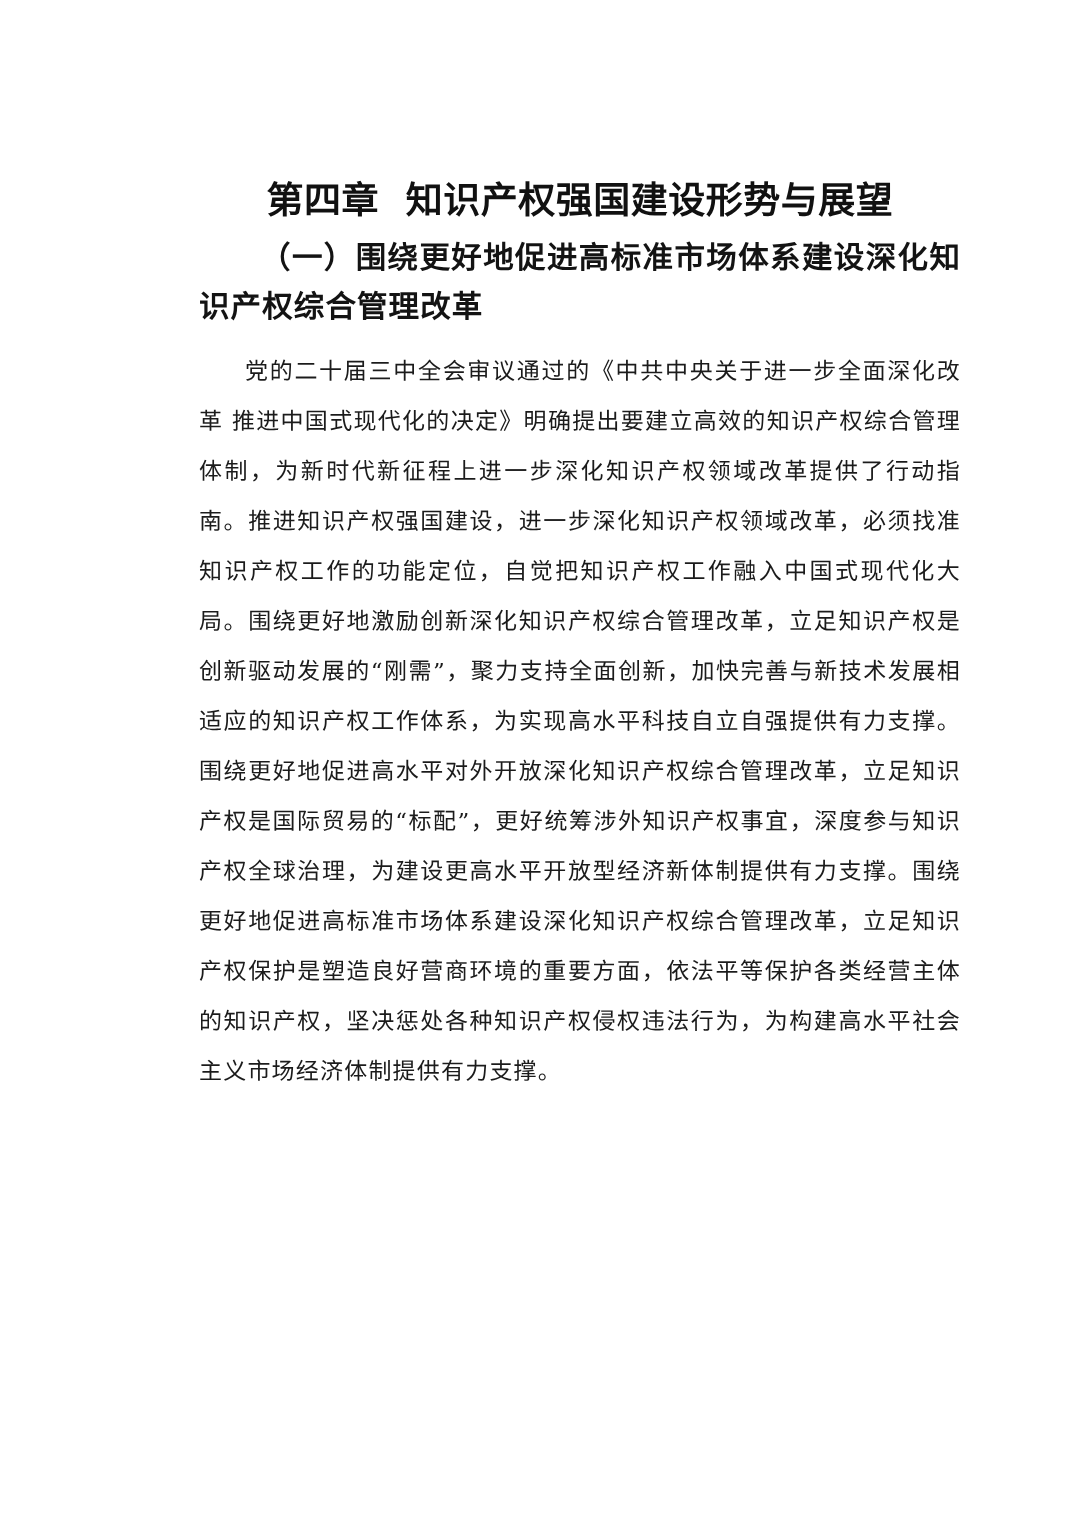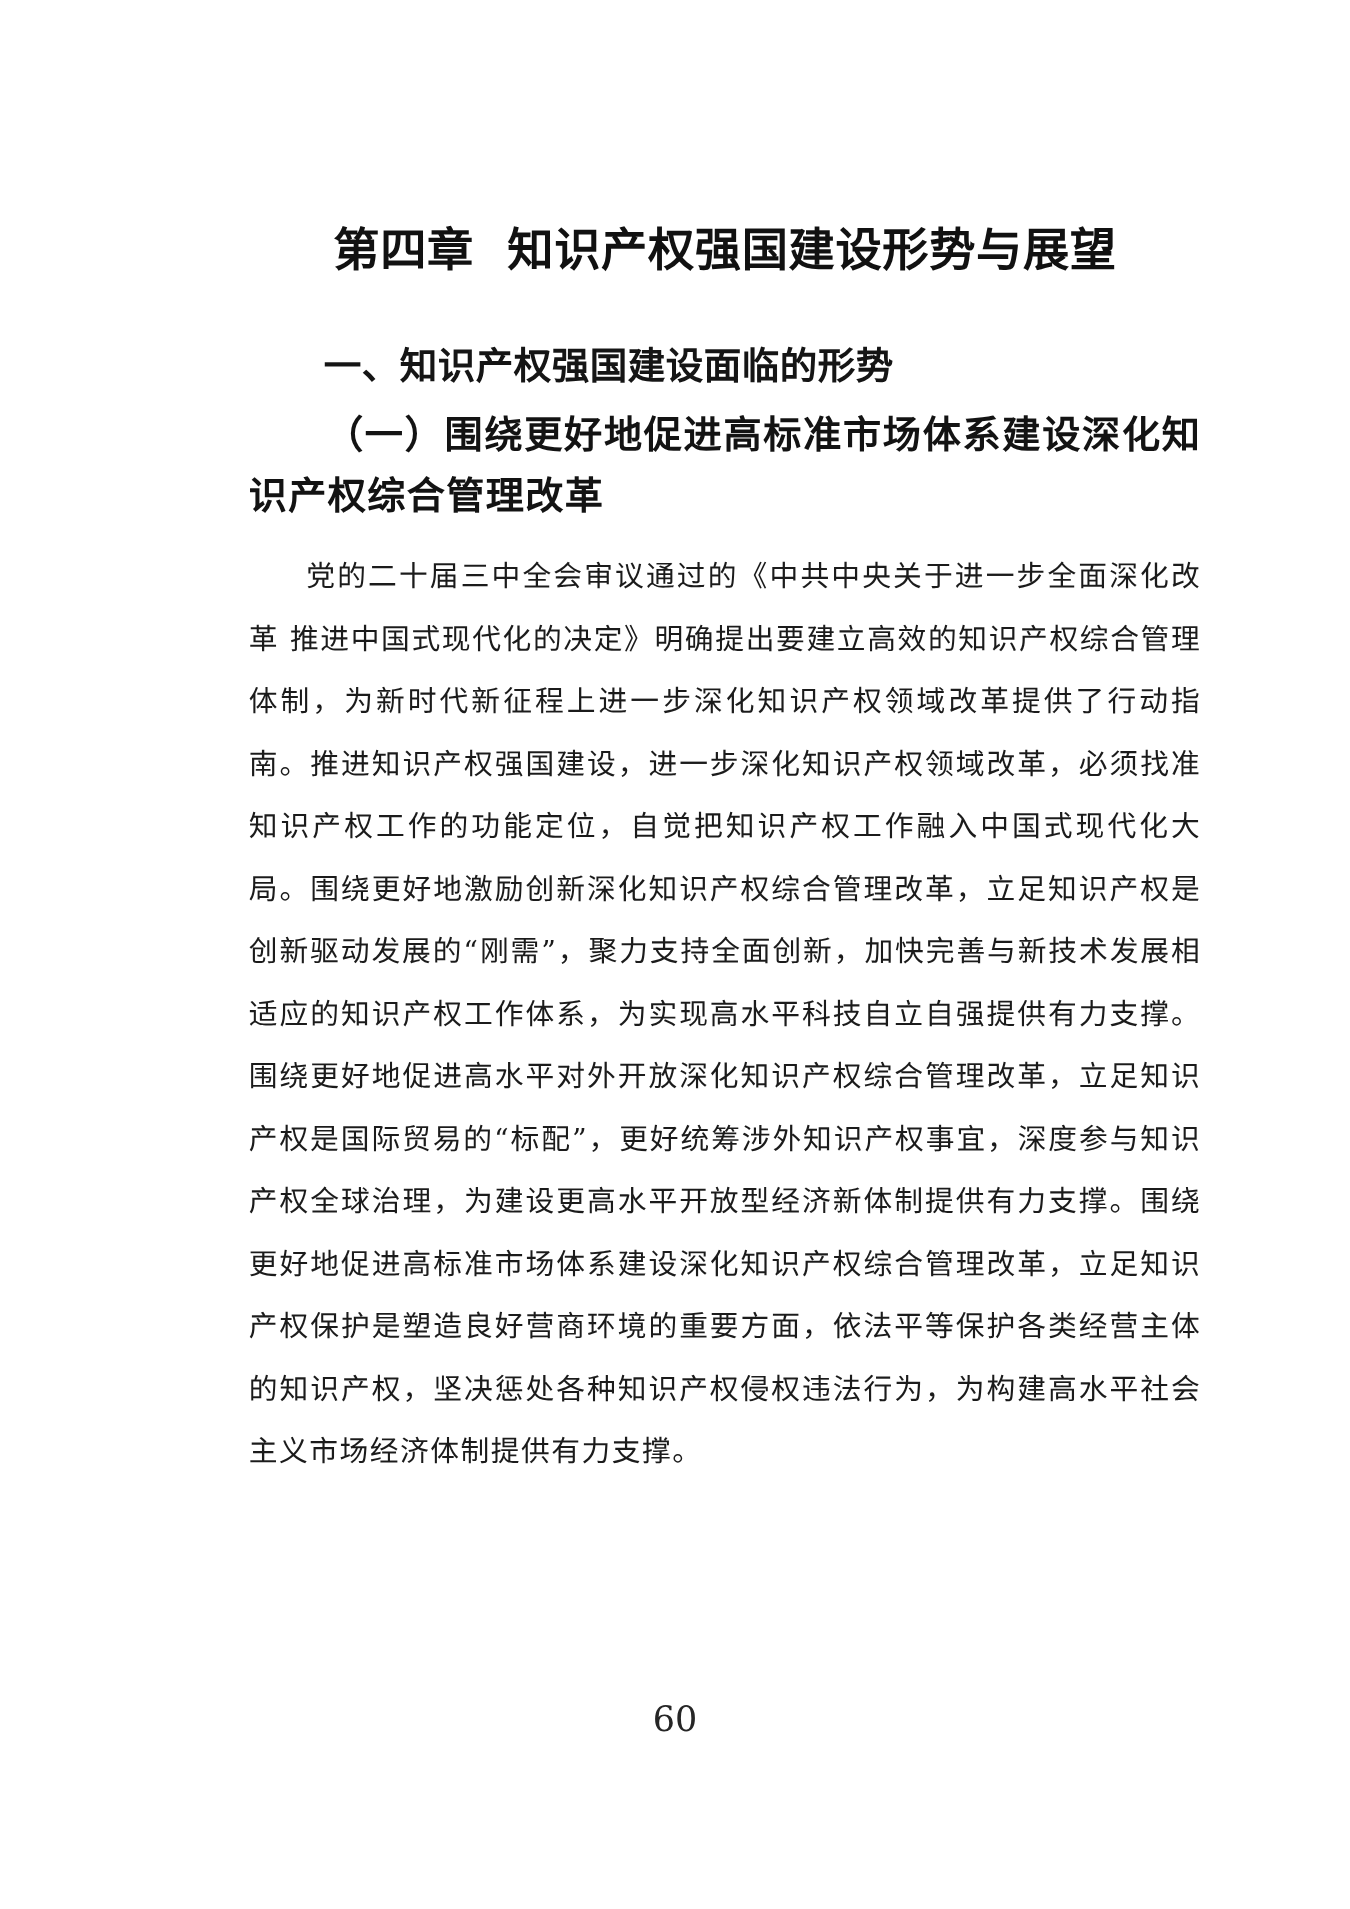--- a/index.html
+++ b/index.html
@@ -106,23 +106,21 @@
 </style>
 </head>
 <body>
 
 <div class="page">
 
   <div class="content">
 
     <h1 class="chapter-title">第四章  知识产权强国建设形势与展望</h1>
 
-    <h2 class="heading-1">一、知识产权强国建设面临的形势</h2>
 
     <h3 class="heading-2">（一）围绕更好地促进高标准市场体系建设深化知识产权综合管理改革</h3>
 
     <p class="body-paragraph">党的二十届三中全会审议通过的《中共中央关于进一步全面深化改革  推进中国式现代化的决定》明确提出要建立高效的知识产权综合管理体制，为新时代新征程上进一步深化知识产权领域改革提供了行动指南。推进知识产权强国建设，进一步深化知识产权领域改革，必须找准知识产权工作的功能定位，自觉把知识产权工作融入中国式现代化大局。围绕更好地激励创新深化知识产权综合管理改革，立足知识产权是创新驱动发展的“刚需”，聚力支持全面创新，加快完善与新技术发展相适应的知识产权工作体系，为实现高水平科技自立自强提供有力支撑。围绕更好地促进高水平对外开放深化知识产权综合管理改革，立足知识产权是国际贸易的“标配”，更好统筹涉外知识产权事宜，深度参与知识产权全球治理，为建设更高水平开放型经济新体制提供有力支撑。围绕更好地促进高标准市场体系建设深化知识产权综合管理改革，立足知识产权保护是塑造良好营商环境的重要方面，依法平等保护各类经营主体的知识产权，坚决惩处各种知识产权侵权违法行为，为构建高水平社会主义市场经济体制提供有力支撑。</p>
 
   </div>
 
-  <div class="page-number">60</div>
 
 </div>
 
 </body></html>

